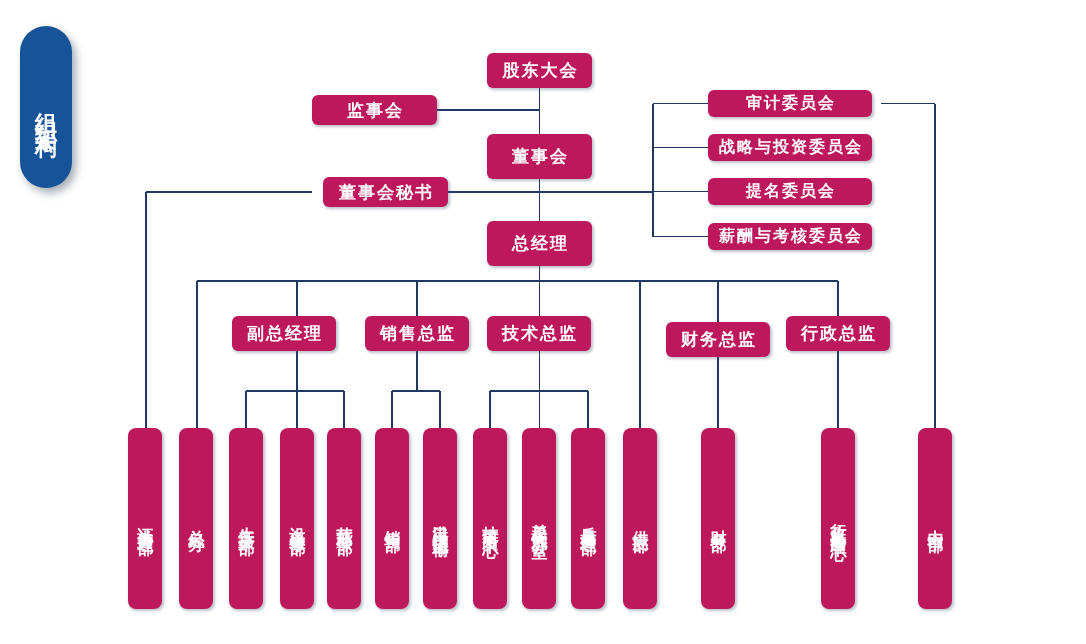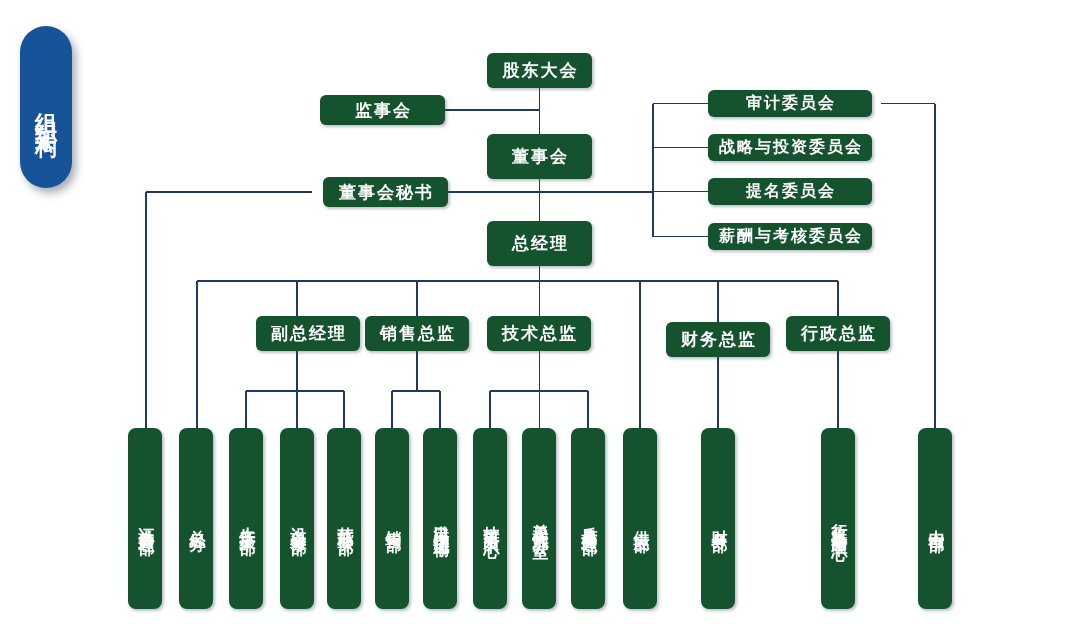--- a/index.html
+++ b/index.html
@@ -2,26 +2,25 @@
 <html><head>
 <meta charset="utf-8">
 <style>
   html,body{margin:0;padding:0;background:#ffffff;}
   .slide{
     position:relative;width:1086px;height:644px;background:#ffffff;overflow:hidden;
     font-family:"Liberation Sans","DejaVu Sans",sans-serif;
   }
   .wires{position:absolute;left:0;top:0;width:1086px;height:644px;z-index:0;}
   .node{
-    position:absolute;z-index:2;background:#14532d;color:#ffffff;
+    position:absolute;z-index:2;background:#be185d;color:#ffffff;
     display:flex;align-items:center;justify-content:center;
     font-weight:bold;box-shadow:1.5px 2px 3px rgba(70,80,100,0.35);
     border-radius:6px;letter-spacing:2px;padding-left:2px;box-sizing:border-box;
     white-space:nowrap;
-    font-family:Liberation Mono, monospace;
   }
   .n-main{width:105px;height:45px;font-size:17px;}
   .n-wide{width:125px;height:30px;font-size:17px;}
   .n-comm{width:164px;height:27px;font-size:16px;}
   .n-dir{width:104px;height:35px;font-size:17px;}
   .n-dept{
     width:34px;height:181px;font-size:16px;border-radius:8px;
     writing-mode:vertical-rl;text-orientation:upright;
     letter-spacing:3px;padding:6px 0 0 0;
   }
@@ -68,31 +67,31 @@
     <line x1="392" y1="391" x2="392" y2="428"></line>
     <line x1="440" y1="391" x2="440" y2="428"></line>
     <line x1="490" y1="391" x2="588" y2="391"></line>
     <line x1="490" y1="391" x2="490" y2="428"></line>
     <line x1="588" y1="391" x2="588" y2="428"></line>
   </svg>
 
   <div class="badge">组织架构</div>
 
   <div class="node n-main" style="left:487px;top:53px;height:35px;">股东大会</div>
-  <div class="node n-wide" style="left:320px;top:95px;">监事会</div>
+  <div class="node n-wide" style="left:312px;top:95px;">监事会</div>
   <div class="node n-main" style="left:487px;top:134px;">董事会</div>
   <div class="node n-wide" style="left:312px;top:177px;margin-left:11px;">董事会秘书</div>
   <div class="node n-main" style="left:487px;top:221px;text-align:right;">总经理</div>
 
   <div class="node n-comm" style="left:708px;top:90px;">审计委员会</div>
   <div class="node n-comm" style="left:708px;top:134px;">战略与投资委员会</div>
   <div class="node n-comm" style="left:708px;top:178px;">提名委员会</div>
   <div class="node n-comm" style="left:708px;top:223px;">薪酬与考核委员会</div>
 
-  <div class="node n-dir" style="left:256px;top:316px;">副总经理</div>
+  <div class="node n-dir" style="left:232px;top:316px;">副总经理</div>
   <div class="node n-dir" style="left:365px;top:316px;">销售总监</div>
   <div class="node n-dir" style="left:487px;top:316px;">技术总监</div>
   <div class="node n-dir" style="left:666px;top:322px;">财务总监</div>
   <div class="node n-dir" style="left:786px;top:316px;">行政总监</div>
 
   <div class="node n-dept" style="left:128px;top:428px;">证券管理部</div>
   <div class="node n-dept" style="left:179px;top:428px;">总经办</div>
   <div class="node n-dept" style="left:229px;top:428px;">生产技术部</div>
   <div class="node n-dept" style="left:280px;top:428px;">设备维修部</div>
   <div class="node n-dept" style="left:327px;top:428px;">节能环保部</div>

